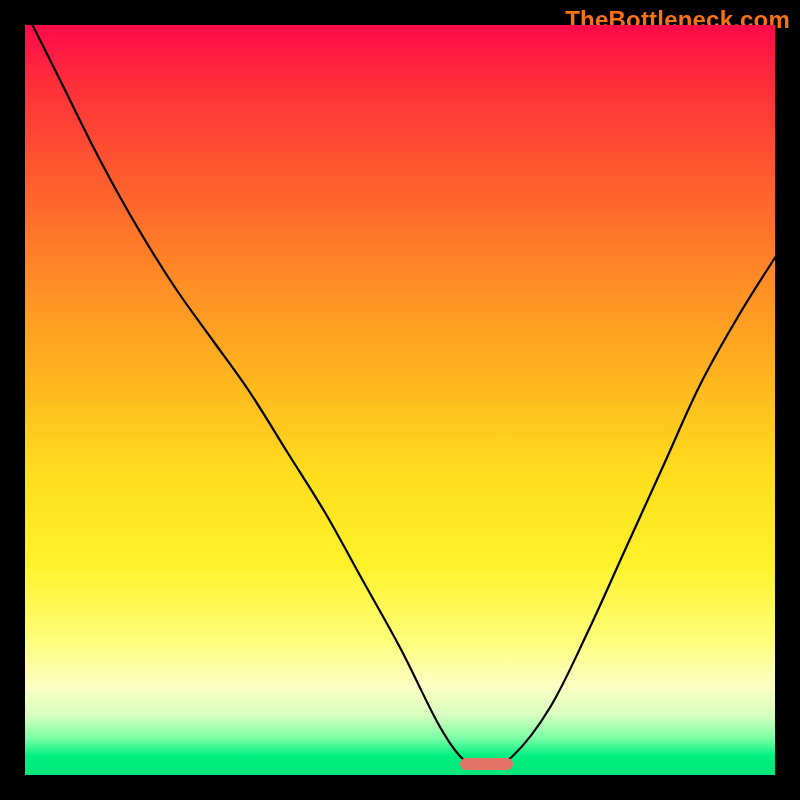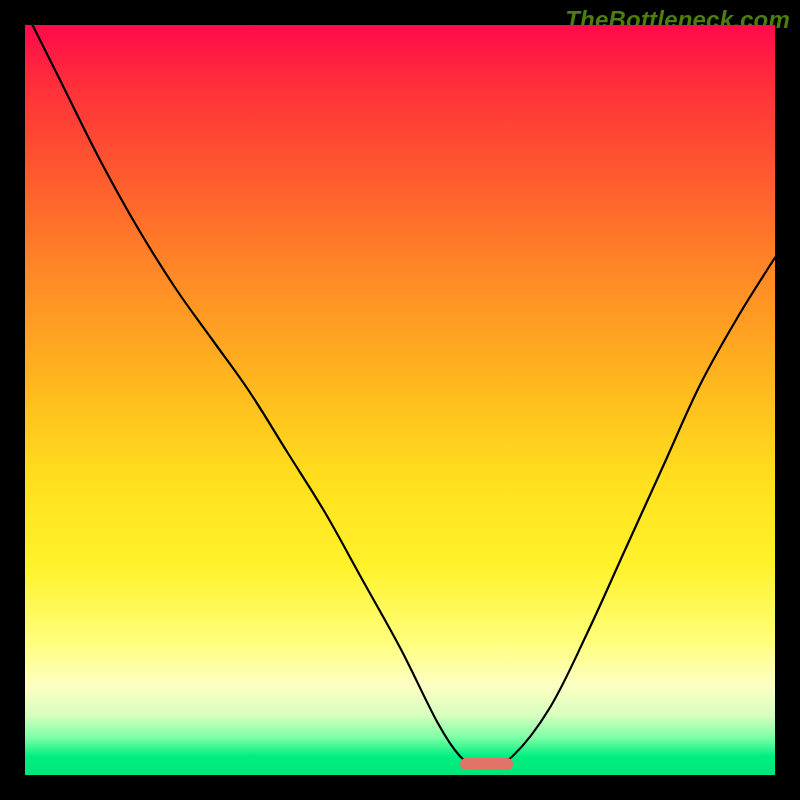--- a/index.html
+++ b/index.html
@@ -10,23 +10,22 @@
     height: 800px;
     background: #000;
   }
   .watermark {
     position: absolute;
     top: 6px;
     right: 10px;
     font-family: Arial, Helvetica, sans-serif;
     font-size: 24px;
     font-weight: 600;
-    color: #4d7c0f;
+    color: #f97316;
     letter-spacing: 0.2px;
-    font-style: italic;
   }
   .plot {
     position: absolute;
     left: 25px;
     top: 25px;
     width: 750px;
     height: 750px;
     overflow: hidden;
   }
   .grad {

